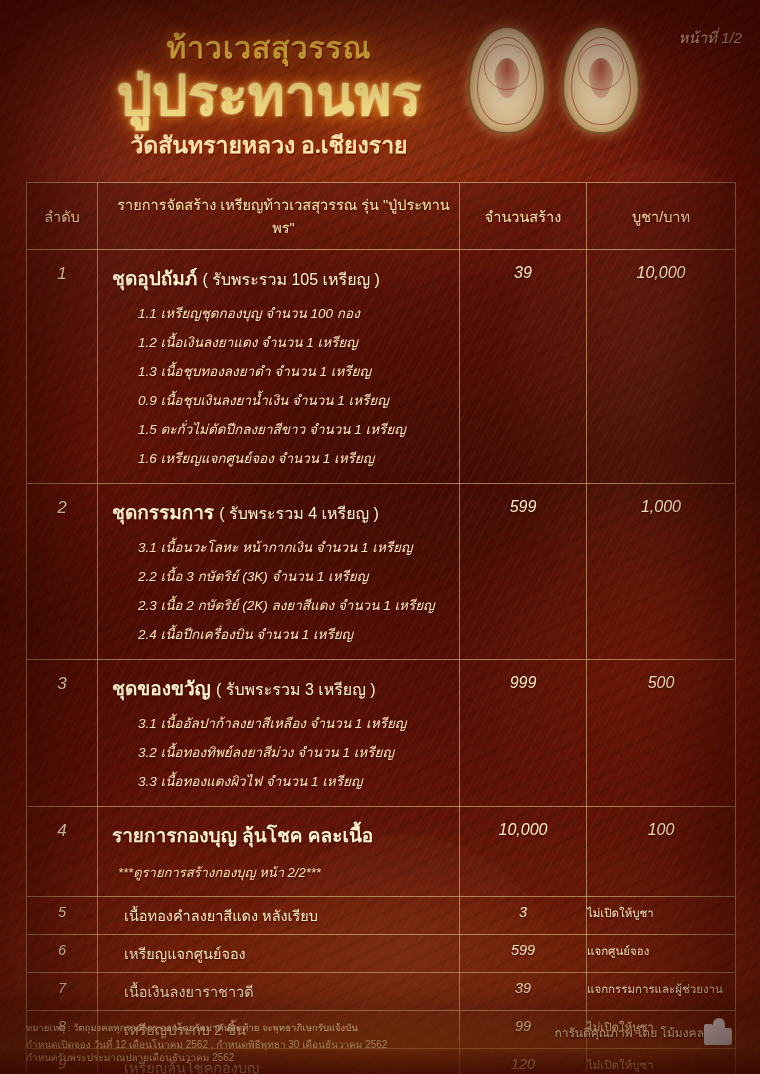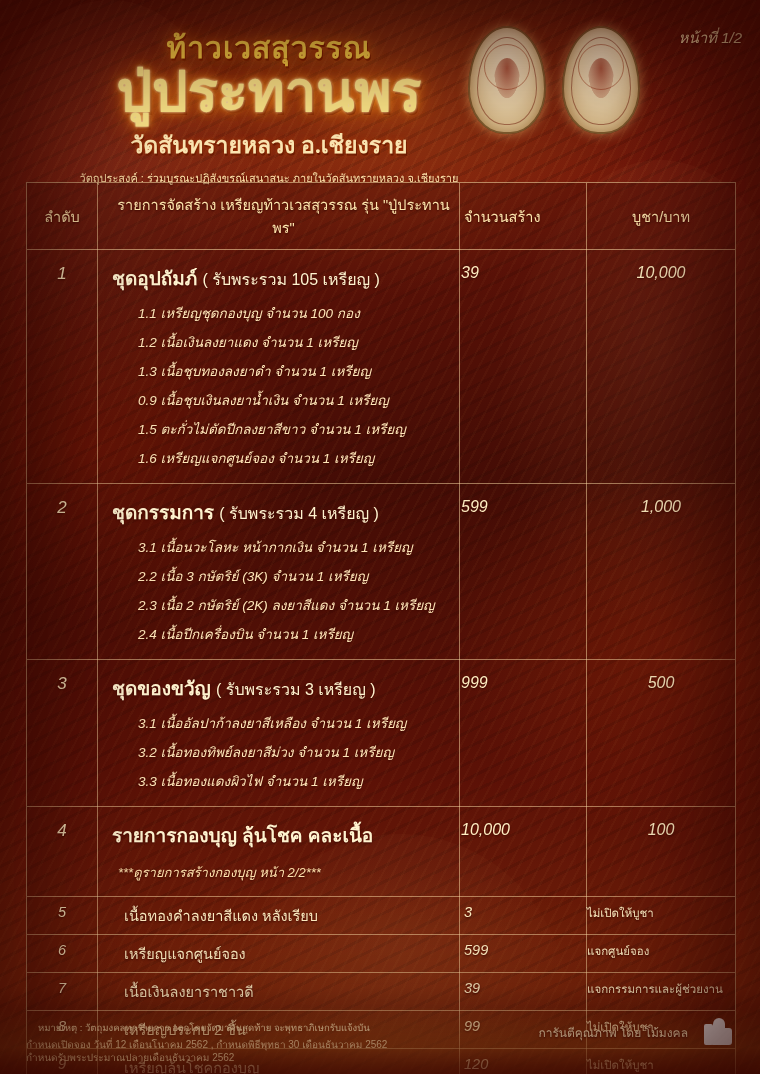--- a/index.html
+++ b/index.html
@@ -48,21 +48,21 @@
     white-space:nowrap;
   }
   .title-wrap{position:absolute;left:34px;top:24px;width:470px;}
   .t-line1{
     font-family:Liberation Serif, serif;
     font-size:30px;font-weight:bold;color:#ffd84a;
     letter-spacing:1px;text-align:center;
     text-shadow:0 0 6px #a33505, 1px 2px 0 #6b1a02, 0 0 16px rgba(255,160,40,.8);
   }
   .t-line2{
-    font-family:Liberation Mono, monospace;
+    font-family:Liberation Serif, serif;
     font-size:56px;font-weight:bold;color:#ffe98a;
     line-height:58px;text-align:center;margin-top:-4px;
     text-shadow:0 0 3px #fff2c0, 0 0 10px #ff9a1e, 2px 3px 0 #7c1f02, 0 0 26px rgba(255,120,20,.9);
   }
   .t-line3{
     font-family:"Liberation Serif", serif;
     font-size:23px;font-weight:bold;color:#ffe9b4;
     text-align:center;margin-top:2px;
     text-shadow:0 0 5px #b03a04, 1px 2px 0 #5f1502;
   }
@@ -110,21 +110,21 @@
     text-shadow:0 1px 2px #3d0702;
   }
   td{
     border-bottom:1px solid rgba(255,225,170,.5);
     vertical-align:top;
     color:#ffeec2;
     text-shadow:0 1px 2px #400802;
   }
   .c-no{width:62px;text-align:center;border-right:1px solid rgba(255,225,170,.5);}
   .c-item{border-right:1px solid rgba(255,225,170,.5);padding-left:14px;}
-  .c-qty{width:118px;text-align:left;border-right:1px solid rgba(255,225,170,.5);}
+  .c-qty{width:118px;text-align:center;border-right:1px solid rgba(255,225,170,.5);}
   .c-price{width:140px;text-align:center;}
   tbody tr:last-child td{border-bottom:none;}
 
   .idx{font-size:17px;font-style:italic;padding-top:14px;}
   .grp-title{
     font-size:19px;font-weight:bold;color:#fff3cf;
     padding:12px 0 2px 0;
   }
   .grp-title .paren{font-weight:normal;font-size:16px;}
   .sub{
@@ -137,25 +137,25 @@
   .pad-b{padding-bottom:14px;}
 
   .simple td{padding:7px 4px;}
   .simple .c-item{font-size:14.5px;padding-left:26px;}
   .simple .c-qty{font-size:14.5px;font-style:italic;}
   .simple .c-price{font-size:11.5px;text-align:left;padding-left:0;}
   .simple .c-no{font-size:14.5px;font-style:italic;}
 
   
   .footer{position:absolute;left:26px;right:26px;bottom:10px;}
-  .f-head{font-size:9.5px;color:#ffe3ae;margin-bottom:3px;padding-left:12px;}
+  .f-head{font-size:9.5px;color:#ffe3ae;margin-bottom:3px;}
   .f-line{font-size:10px;color:#ffd9a0;line-height:13px;}
   .quality{
     position:absolute;right:26px;bottom:28px;
-    display:flex;align-items:center;gap:16px;
+    display:flex;align-items:center;gap:0;
     color:#ffe9bb;font-size:12px;
     text-shadow:0 1px 2px #3d0702;
   }
   .thumb{
     width:30px;height:28px;position:relative;display:inline-block;
   }
   .thumb .pad{
     position:absolute;left:6px;top:10px;width:22px;height:17px;
     background:#f2f2f2;border-radius:3px;
   }
@@ -181,21 +181,20 @@
   <div class="ghost" style="right:-60px;top:160px;width:320px;height:460px;"></div>
   <div class="ghost" style="left:230px;bottom:-60px;width:340px;height:300px;"></div>
 
   <div class="header">
     <div class="page-no">หน้าที่ 1/2</div>
 
     <div class="title-wrap">
       <div class="t-line1">ท้าวเวสสุวรรณ</div>
       <div class="t-line2">ปู่ประทานพร</div>
       <div class="t-line3">วัดสันทรายหลวง อ.เชียงราย</div>
-      <div class="t-sub">วัตถุประสงค์ : ร่วมบูรณะปฏิสังขรณ์เสนาสนะ  ภายในวัดสันทรายหลวง จ.เชียงราย</div>
     </div>
 
     <div class="amulets">
       <div class="amulet">
         <div class="ring"></div>
         <div class="halo"></div>
         <div class="fig"></div>
       </div>
       <div class="amulet">
         <div class="ring"></div>

